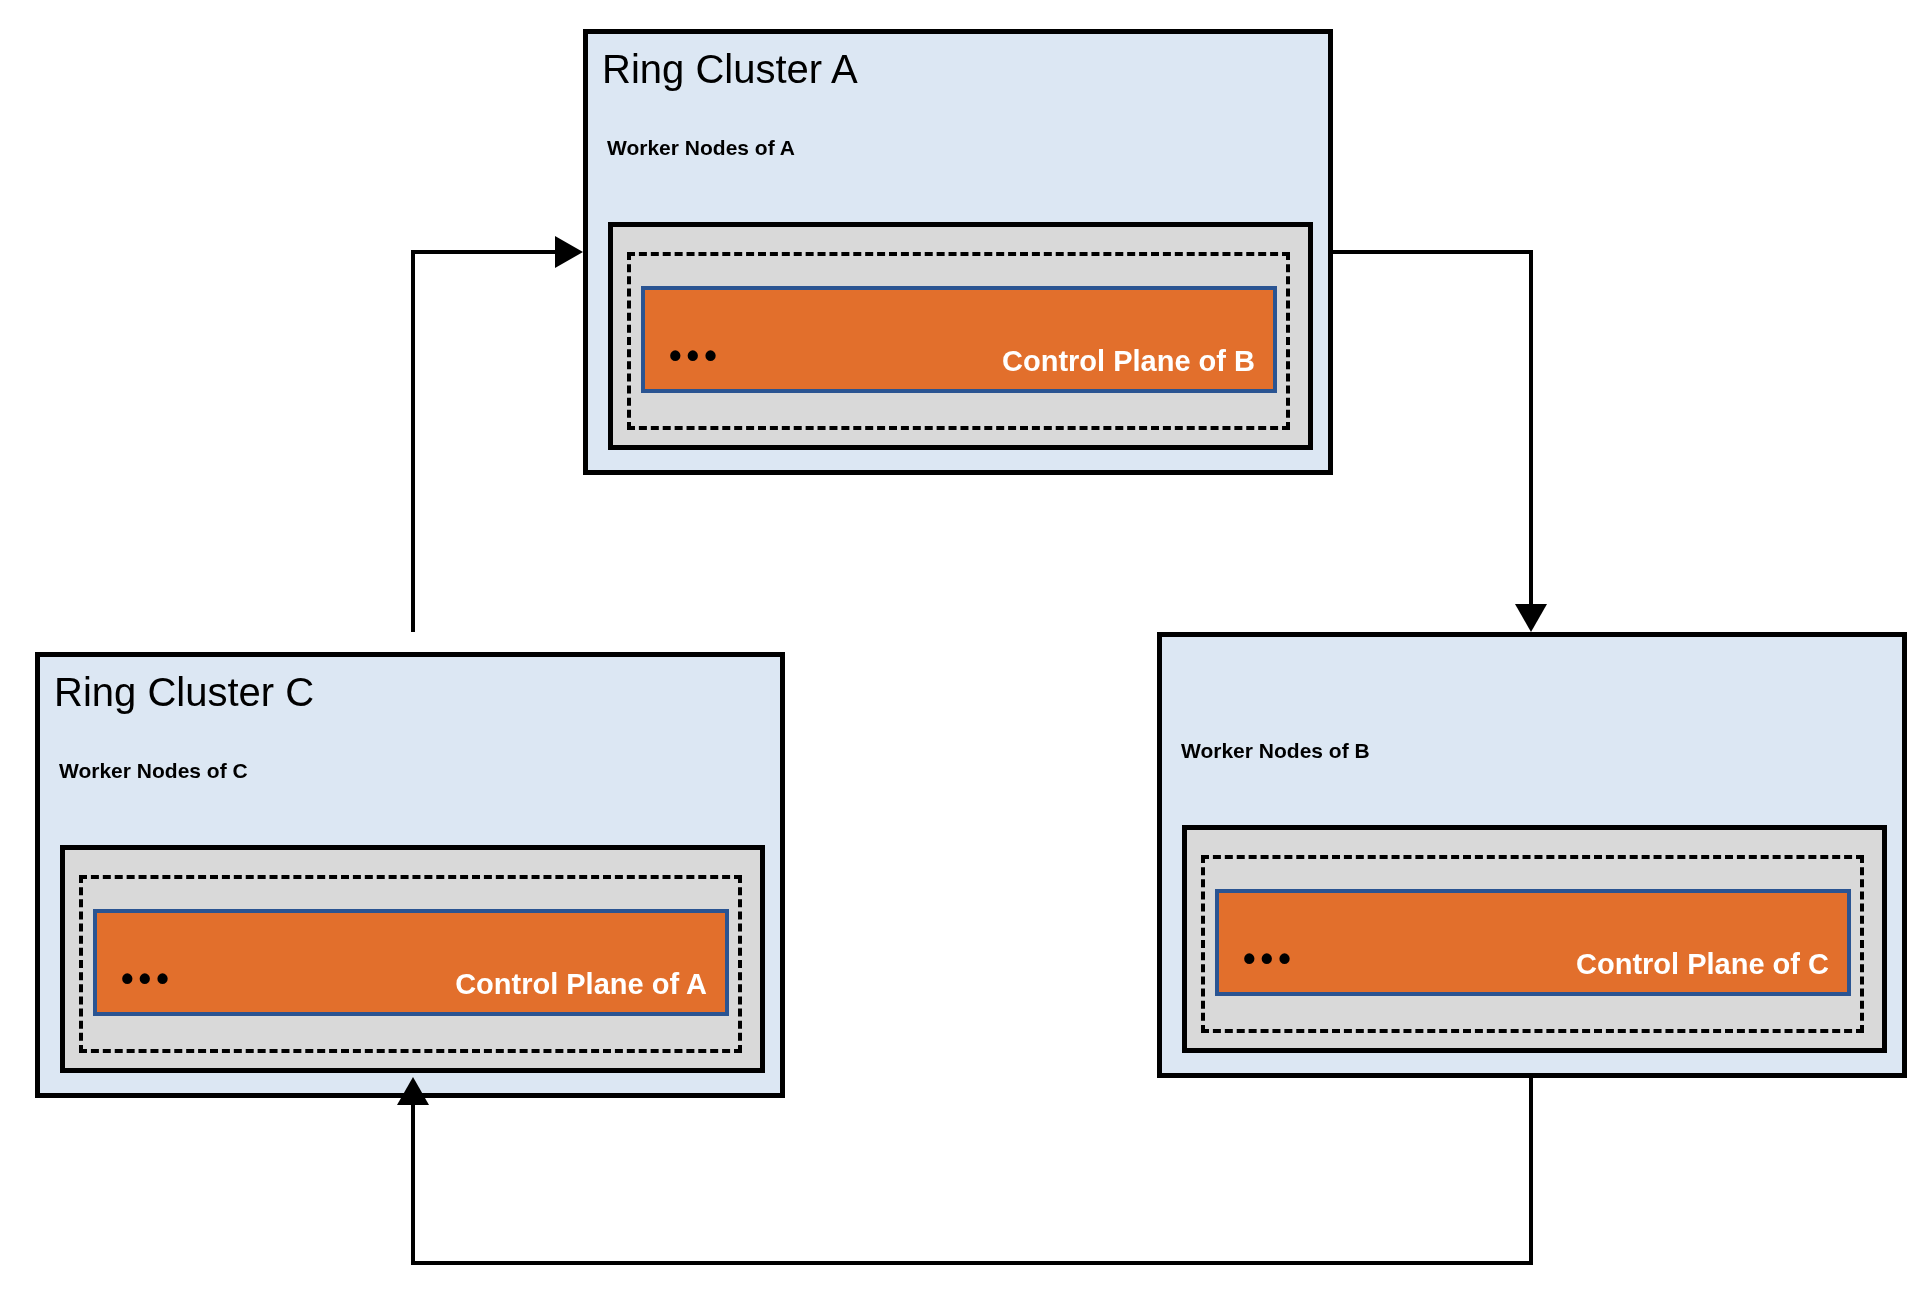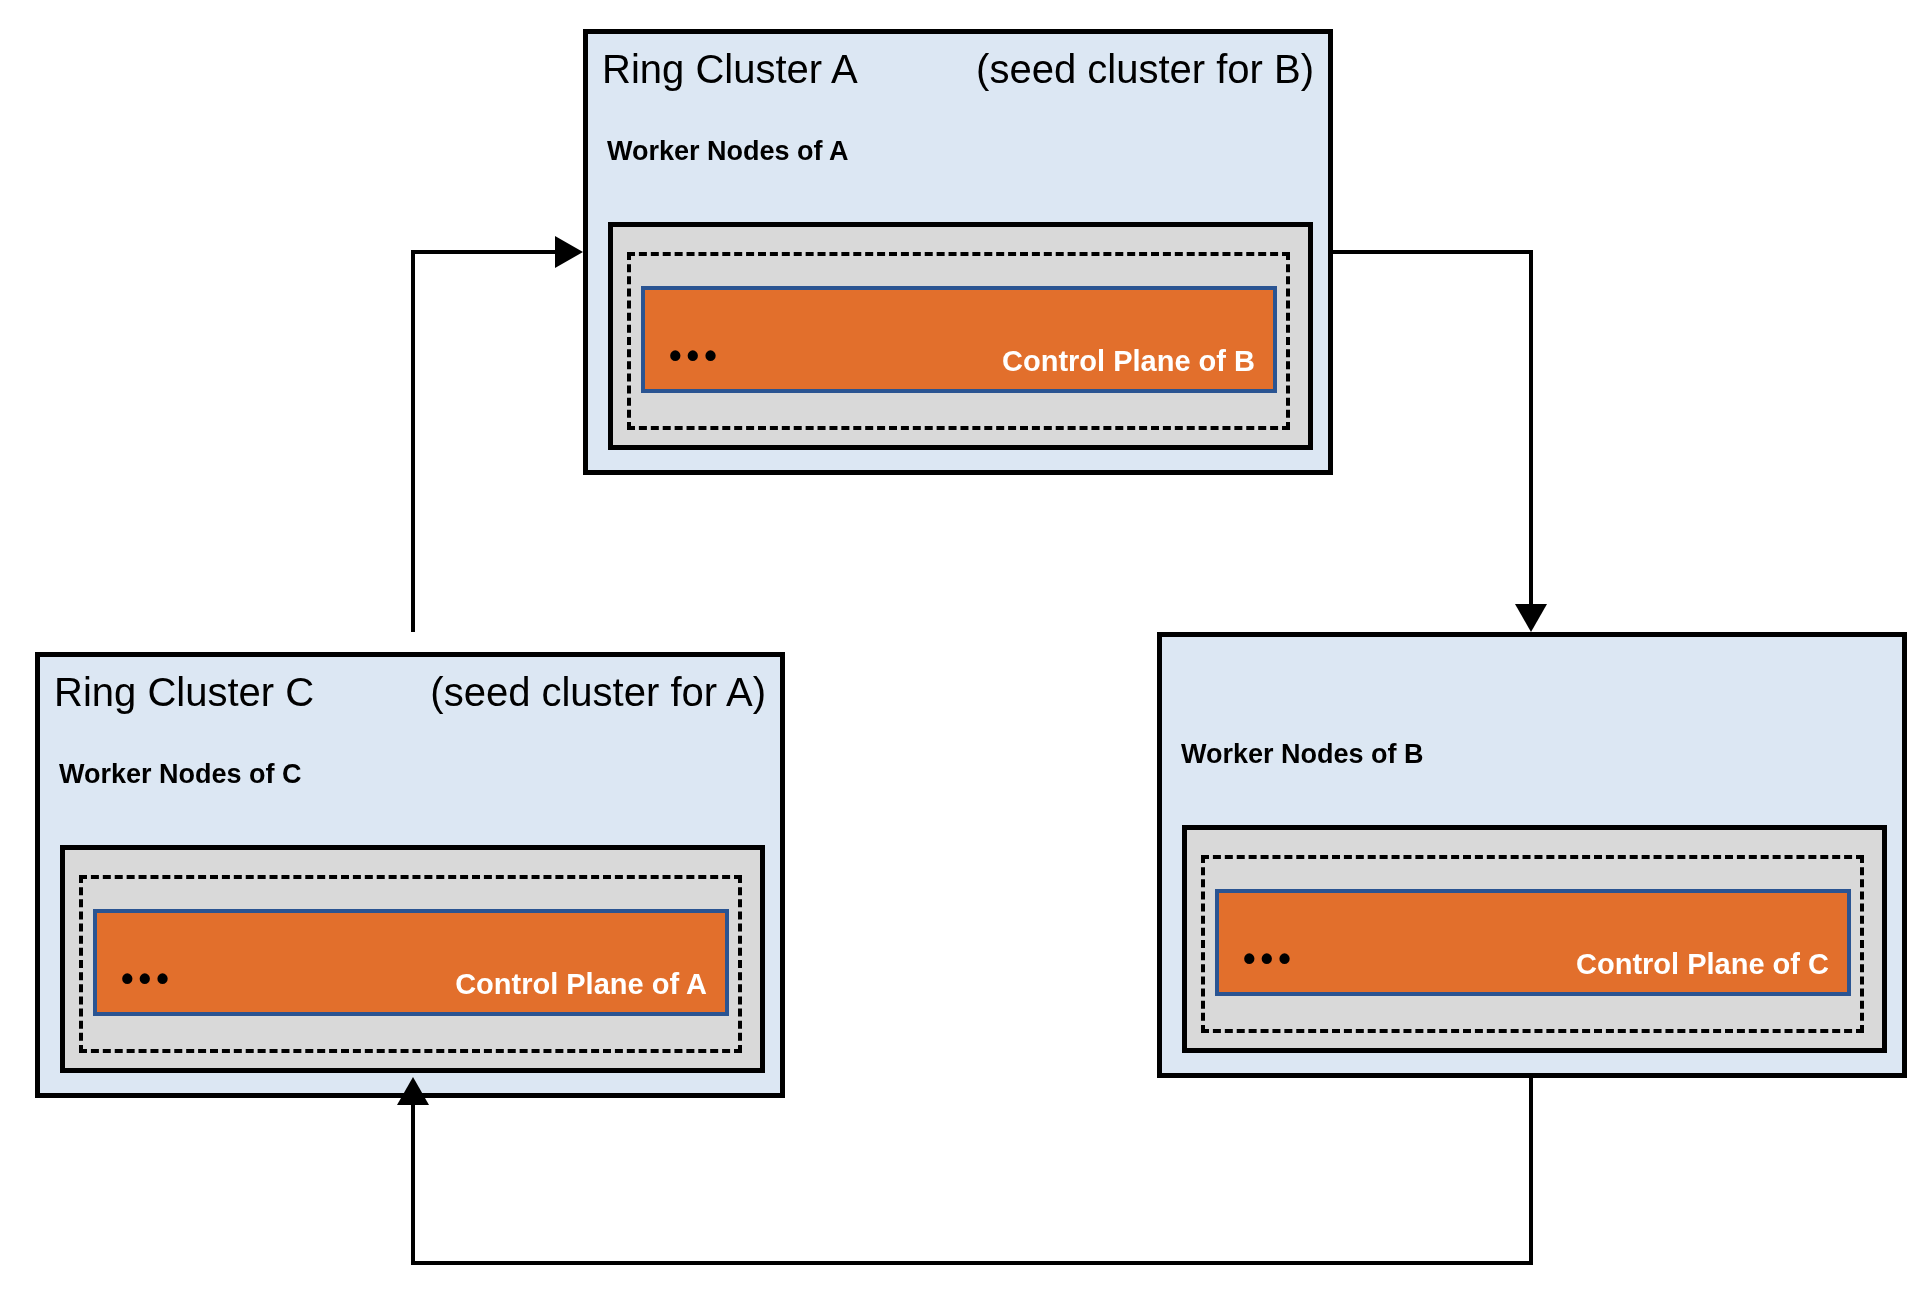--- a/index.html
+++ b/index.html
@@ -36,21 +36,21 @@
     padding: 12px 14px 0 14px;
     font-size: 40px;
     line-height: 1.15;
     color: #000;
     white-space: nowrap;
   }
   .worker-label {
     position: absolute;
     left: 19px;
     top: 102px;
-    font-size: 27px;
+    font-size: 21px;
     font-weight: bold;
     color: #000;
   }
   .worker-box {
     position: absolute;
     left: 20px;
     top: 188px;
     right: 15px;
     bottom: 20px;
     background: var(--worker-fill, #d9d9d9);
@@ -123,37 +123,35 @@
   }
 </style>
 </head>
 <body>
 
 <div id="canvas">
 
   <div class="cluster" id="cluster-a">
     <div class="cluster-title">
       <span>Ring Cluster A</span>
-      <span>(seed cluster for B)</span>
     </div>
     <div class="worker-label">Worker Nodes of A</div>
     <div class="worker-box">
       <div class="dashed-box">
         <div class="control-plane">
           <span class="dots">•••</span>
           <span class="cp-label">Control Plane of B</span>
         </div>
       </div>
     </div>
   </div>
 
   <div class="cluster" id="cluster-c">
     <div class="cluster-title">
       <span>Ring Cluster C</span>
-      <span>(seed cluster for A)</span>
     </div>
     <div class="worker-label">Worker Nodes of C</div>
     <div class="worker-box">
       <div class="dashed-box">
         <div class="control-plane">
           <span class="dots">•••</span>
           <span class="cp-label">Control Plane of A</span>
         </div>
       </div>
     </div>

